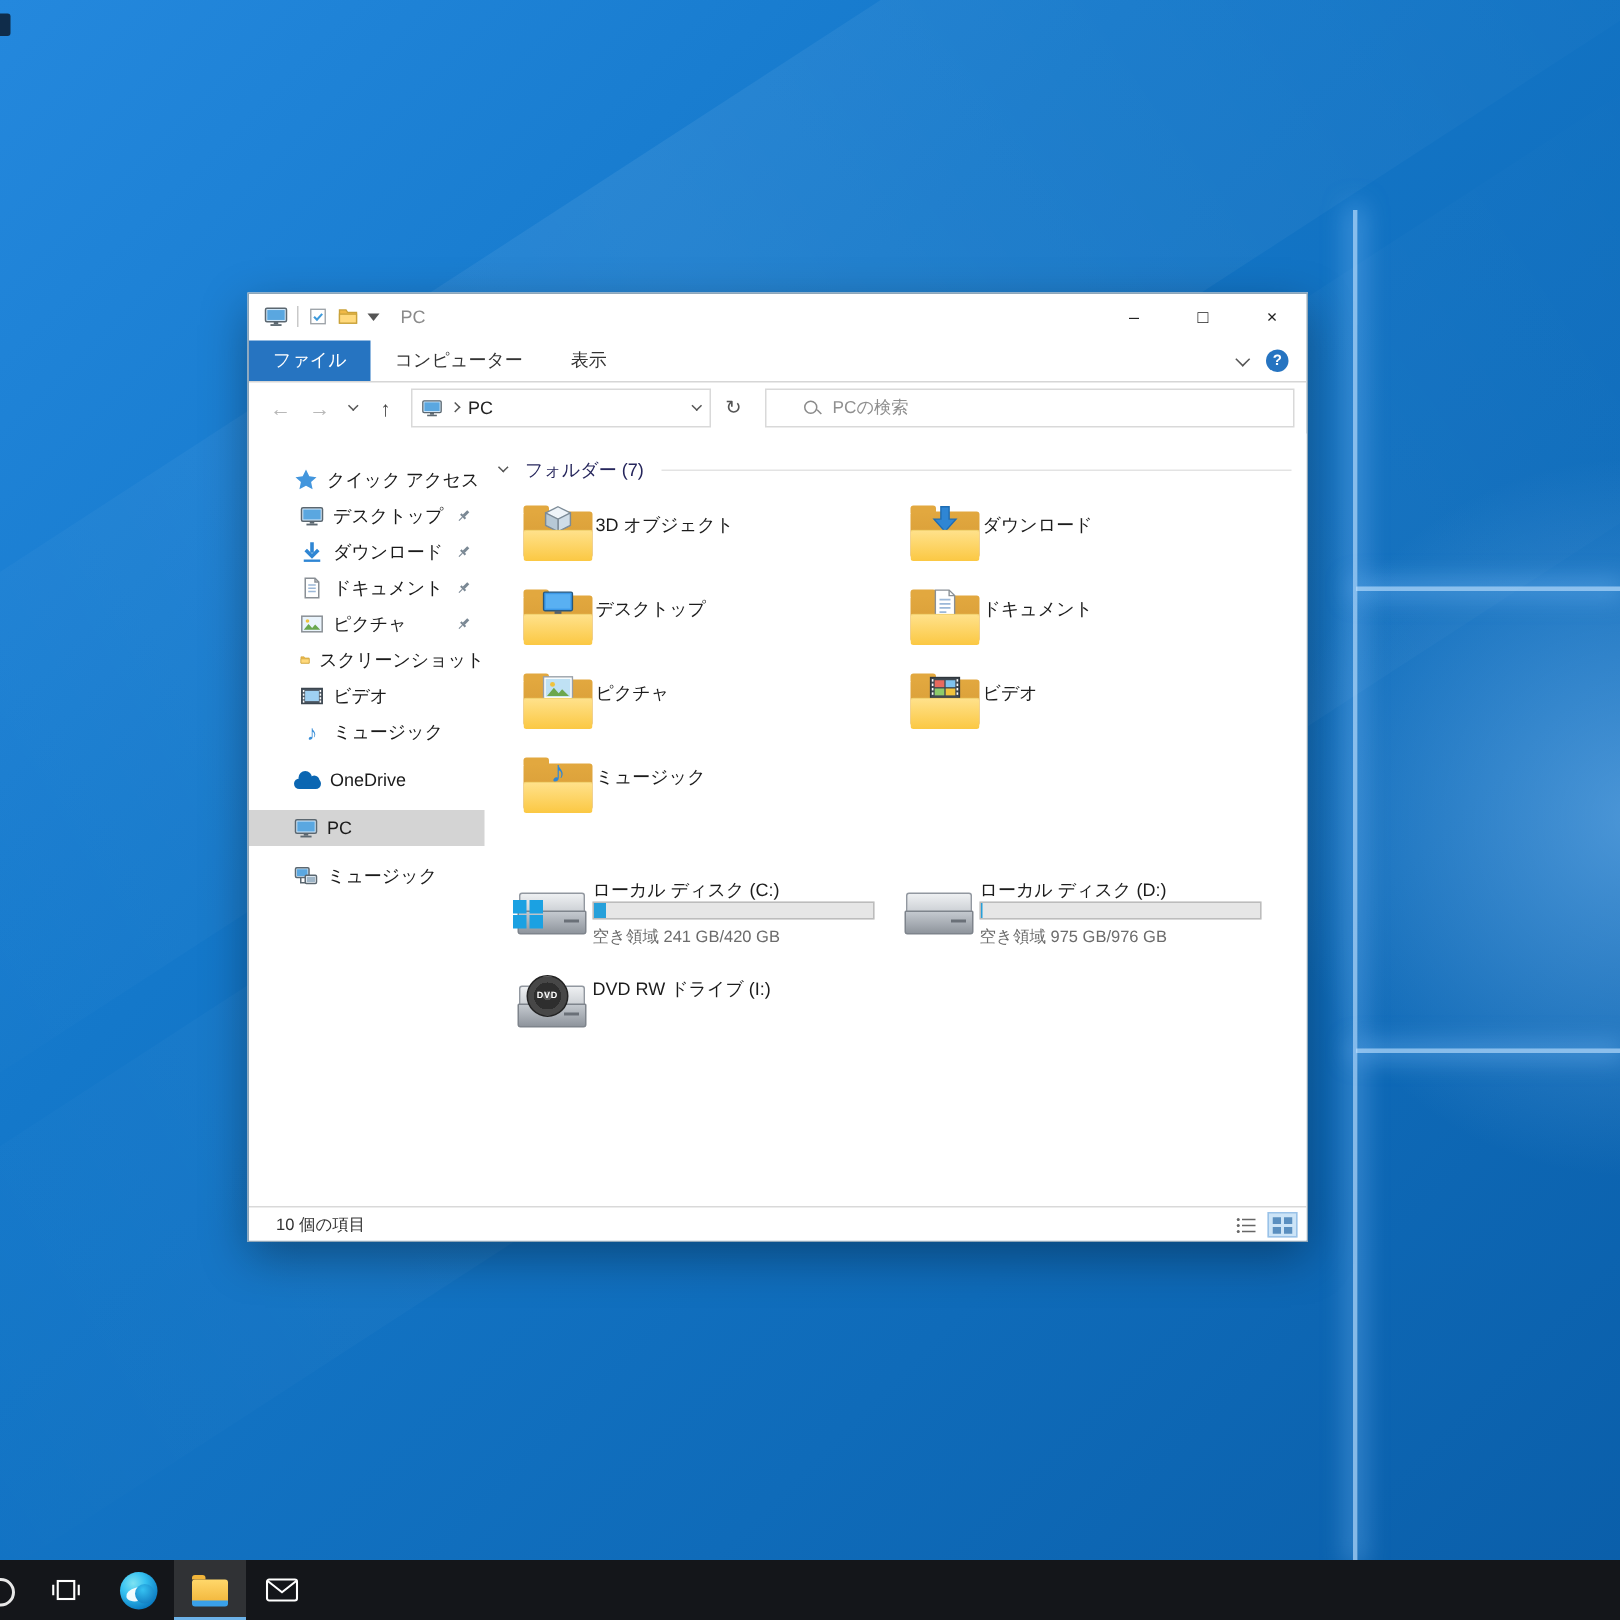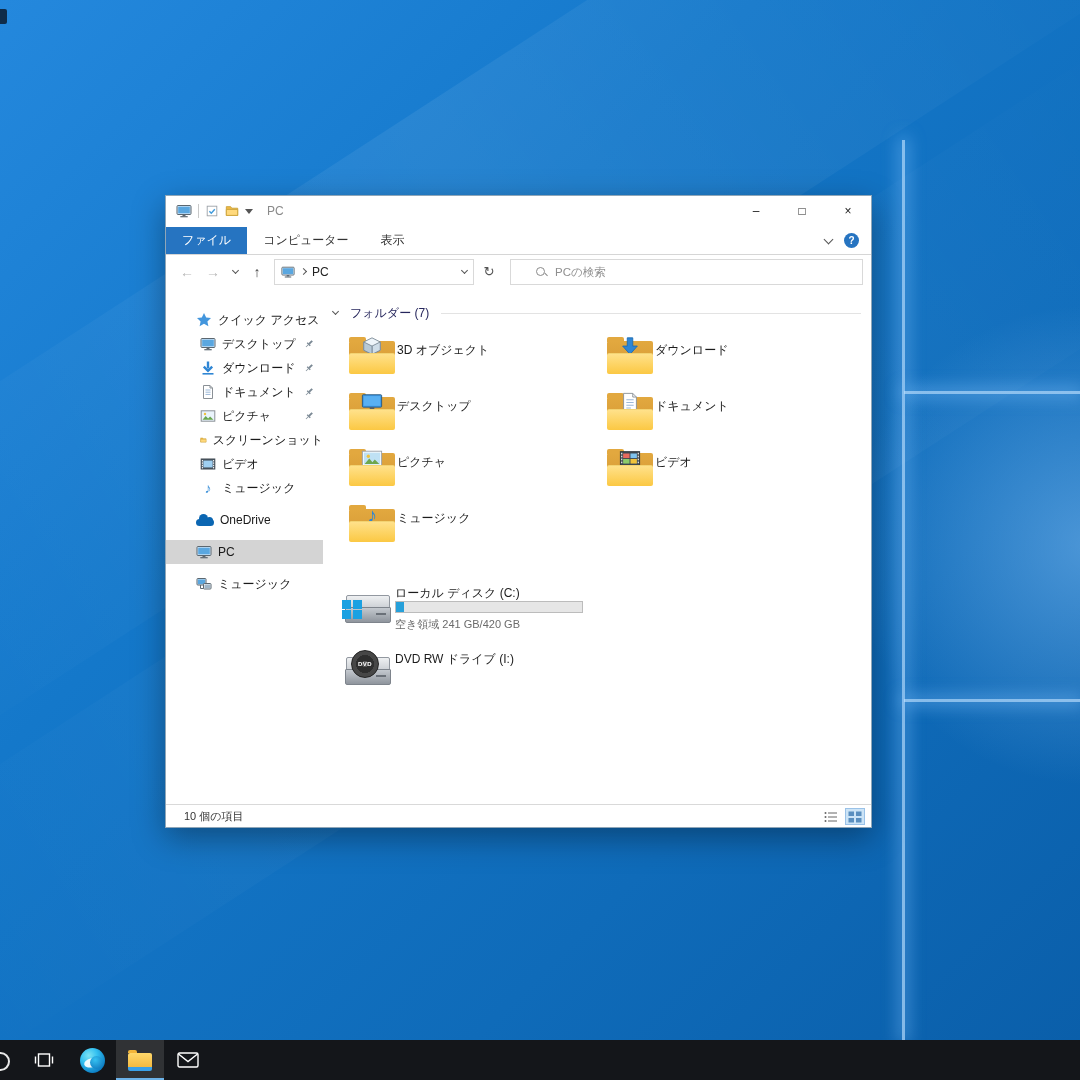--- a/index.html
+++ b/index.html
@@ -513,20 +513,31 @@
               <i></i>
             </div>
         </div>
         <span class="dname">ローカル ディスク (C:)</span>
         <div class="dbar">
           <div class="dfill" style="width: 4.5%;"></div>
         </div>
         <span class="dfree">空き領域 241 GB/420 GB</span>
       </div>
 
+      <div class="dtile" style="left:274px;top:294px">
+        <div class="drv">
+            <div class="t"></div>
+            <div class="f"></div>
+          </div>
+        <span class="dname">ローカル ディスク (D:)</span>
+        <div class="dbar">
+          <div class="dfill" style="width: 0.5%;"></div>
+        </div>
+        <span class="dfree">空き領域 975 GB/976 GB</span>
+      </div>
 
       <div class="dtile" style="left:16px;top:356px">
         <div class="drv">
           <div class="t"></div>
             <div class="f"></div>
           <div class="disc">
             <span>DVD</span>
           </div>
         </div>
         <span class="dname" style="top:6px">DVD RW ドライブ (I:)</span>

